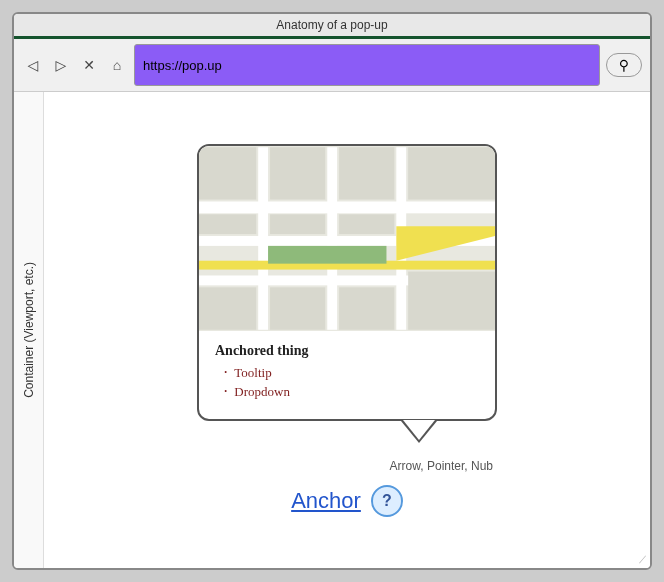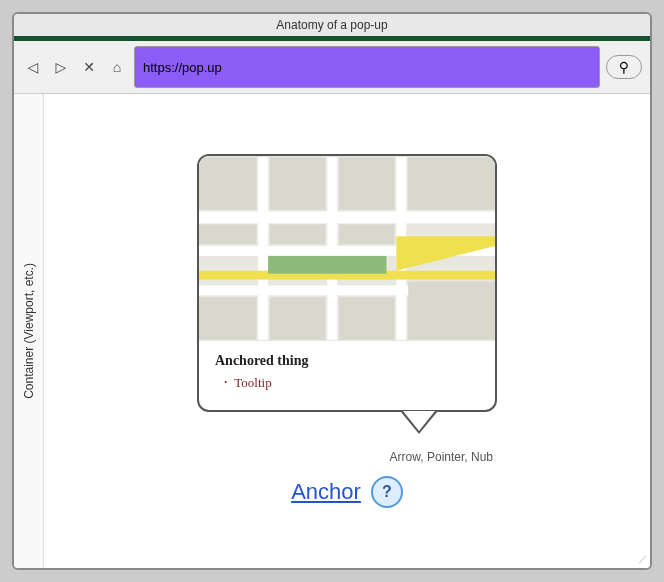--- a/index.html
+++ b/index.html
@@ -19,21 +19,21 @@
       background: #fff;
       border: 2px solid #888;
       border-radius: 6px;
       display: flex;
       flex-direction: column;
       overflow: hidden;
     }
 
     .title-bar {
       background: #e8e8e8;
-      border-bottom: 5px solid #14532d;
+      border-bottom: 3px solid #14532d;
       text-align: center;
       font-size: 12px;
       color: #333;
       padding: 4px 0;
     }
 
     .toolbar {
       background: #f0f0f0;
       border-bottom: 1px solid #ccc;
       display: flex;
@@ -319,20 +319,23 @@
               <rect x="212" y="126" width="88" height="59" fill="#d8d8ce"></rect>
             </svg>
           </div>
 
           <div class="popup-content">
             <h3>Anchored thing</h3>
             <ul>
               <li>
                 <span>Tooltip</span>
               </li>
+              <li>
+                <span>Dropdown</span>
+              </li>
             </ul>
           </div>
         </div>
 
         <div class="arrow-area">
           <div class="arrow-pointer"></div>
           <div class="arrow-label">Arrow, Pointer, Nub</div>
         </div>
 
         <div class="anchor-row">

